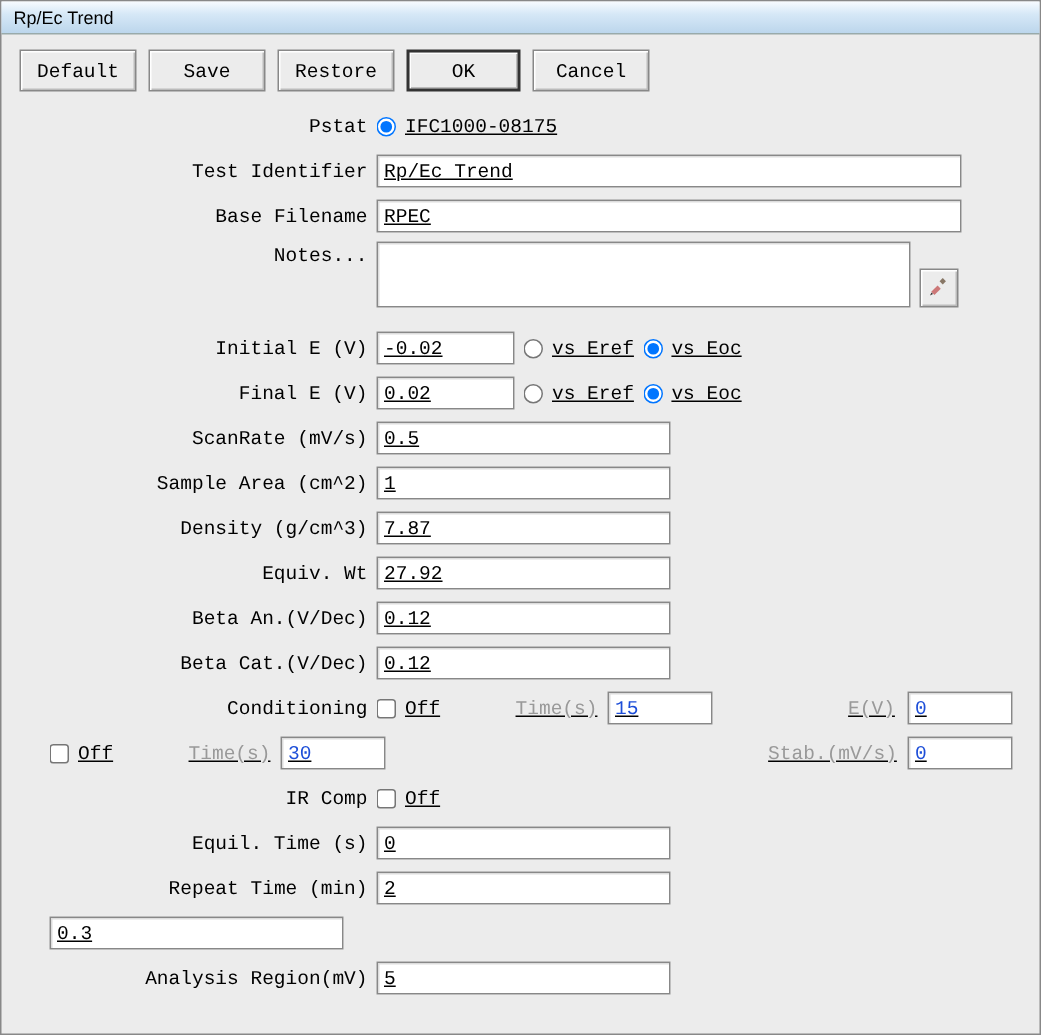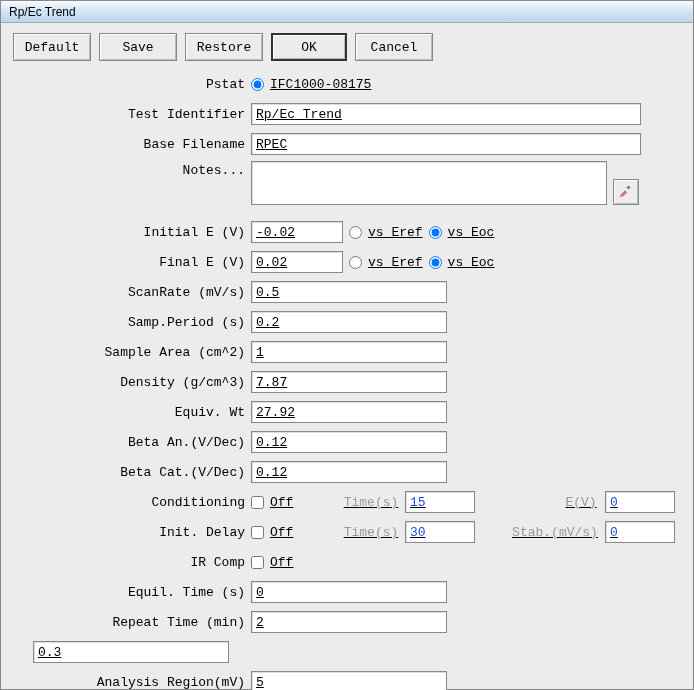--- a/index.html
+++ b/index.html
@@ -230,26 +230,20 @@
         </div>
       </div>
 
       <div class="row">
         <div class="label">ScanRate (mV/s)</div>
         <div class="field-area">
             <input type="text" class="txt mid" value="0.5" style="">
           </div>
       </div>
       <div class="row">
-        <div class="label">Samp.Period (s)</div>
-        <div class="field-area">
-            <input type="text" class="txt mid" value="0.2" style="">
-          </div>
-      </div>
-      <div class="row">
         <div class="label">Sample Area (cm^2)</div>
         <div class="field-area">
             <input type="text" class="txt mid" value="1" style="">
           </div>
       </div>
       <div class="row">
         <div class="label">Density (g/cm^3)</div>
         <div class="field-area">
             <input type="text" class="txt mid" value="7.87" style="">
           </div>
@@ -285,21 +279,20 @@
             <input type="text" disabled="" class="txt aux" value="15" style="">
           </div>
           <div class="sub-set" style="margin-left:auto; margin-right:6px;">
             <span class="aux-label" style="min-width:40px;">E(V)</span>
             <input type="text" disabled="" class="txt aux" value="0" style="">
           </div>
         </div>
       </div>
 
       <div class="row">
-        <div class="label">Init. Delay</div>
         <div class="field-area" style="gap:20px;">
           <label class="check-wrap" style="width:70px;">
             <input type="checkbox" style="">
             <span>Off</span>
           </label>
           <div class="sub-set">
             <span class="aux-label">Time(s)</span>
             <input type="text" disabled="" class="txt aux" value="30" style="">
           </div>
           <div class="sub-set" style="margin-left:auto; margin-right:6px;">

